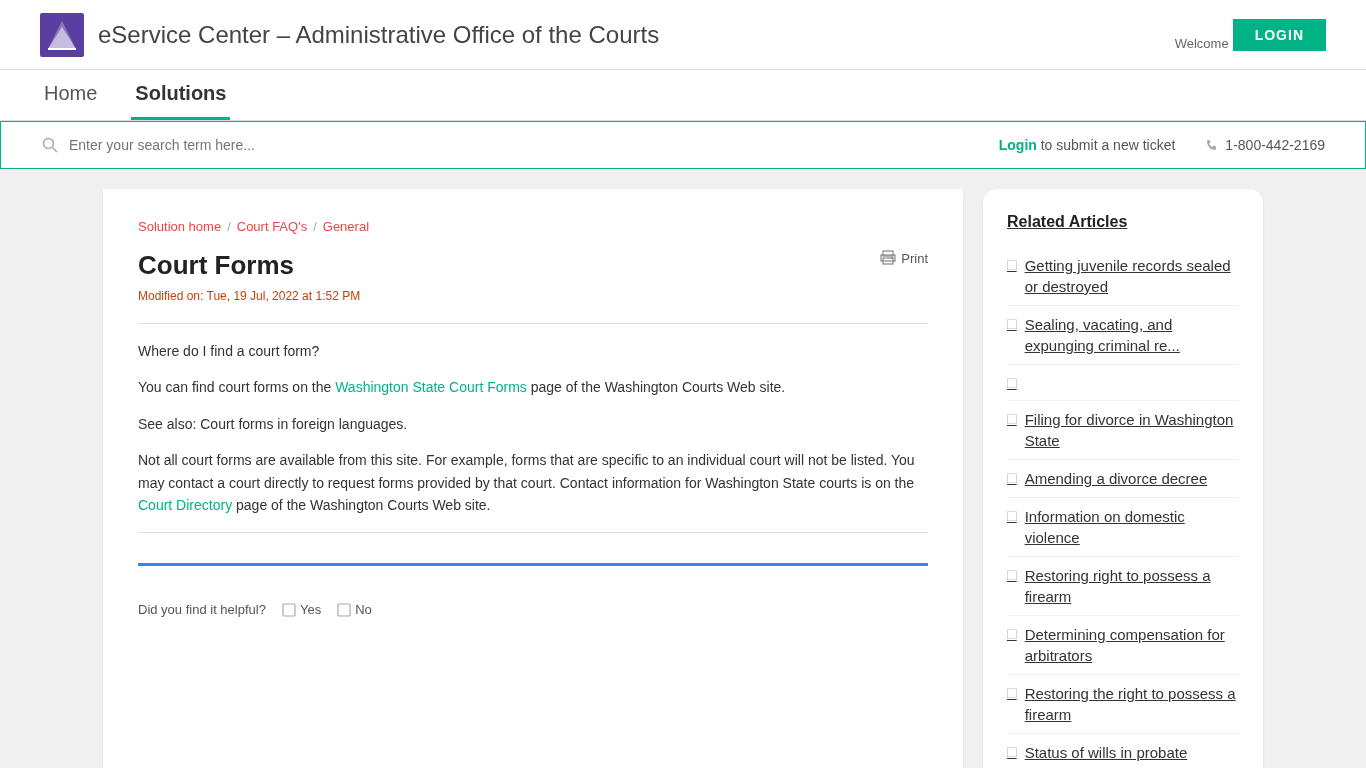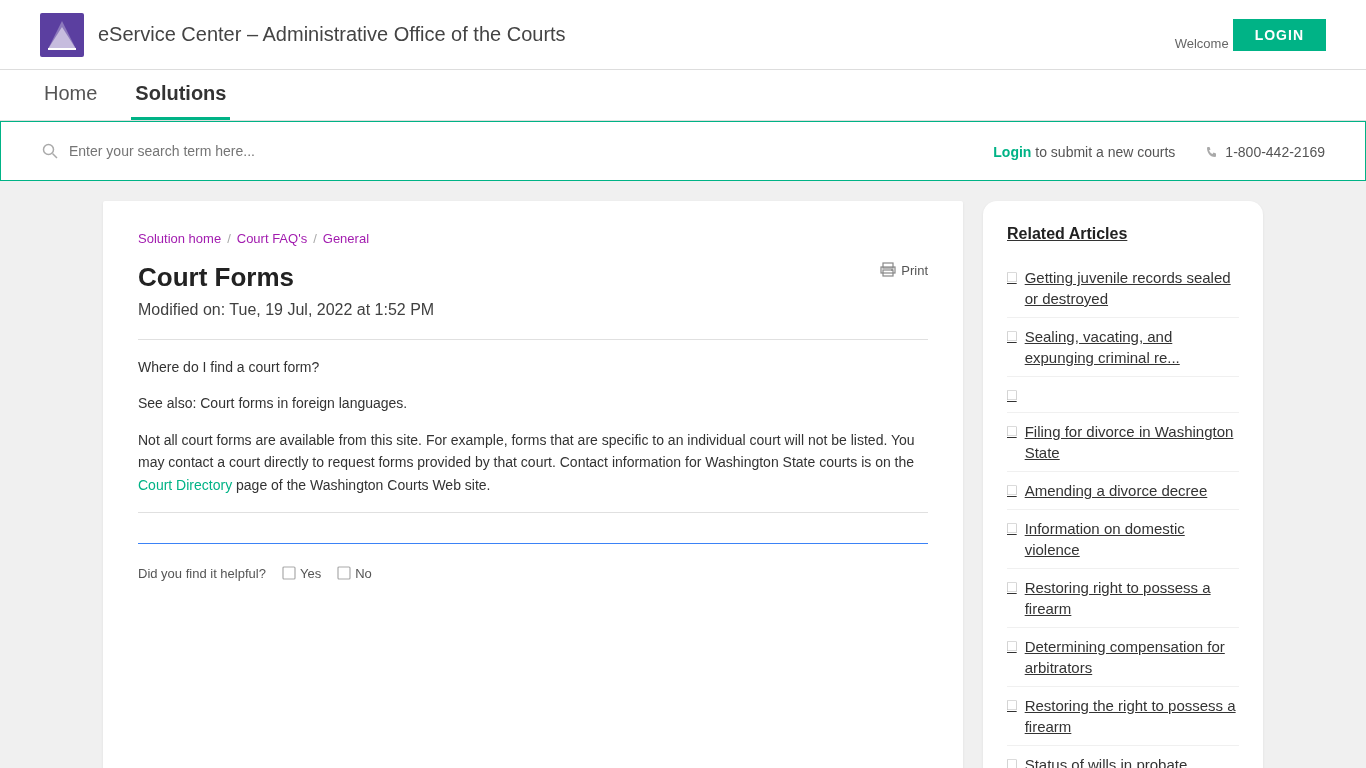--- a/index.html
+++ b/index.html
@@ -18,21 +18,21 @@
     .header-left {
       display: flex;
       align-items: center;
       gap: 14px;
     }
     .logo-icon {
       width: 44px;
       height: 44px;
     }
     .site-title {
-      font-size: 20px;
+      font-size: 24px;
       color: #444;
       font-weight: 400;
     }
     .header-right {
       display: flex;
       flex-direction: row;
       align-items: flex-end;
       gap: 4px;
     }
     .welcome-text {
@@ -69,23 +69,23 @@
     .nav-item.active {
       color: #333;
       font-weight: bold;
       border-bottom: 3px solid #00b386;
     }
 
     
     .search-bar {
       background: #fff;
       border: 1px solid #00b386;
-      padding: 20px 40px;
-      display: flex;
-      align-items: flex-end;
+      padding: 14px 40px;
+      display: flex;
+      align-items: center;
       justify-content: space-between;
     }
     .search-left {
       display: flex;
       align-items: center;
       gap: 10px;
       flex: 1;
     }
     .search-icon-box {
       width: 18px;
@@ -138,21 +138,21 @@
       box-shadow: 0 1px 3px rgba(0,0,0,0.07);
     }
     .breadcrumb {
       display: flex;
       align-items: center;
       gap: 6px;
       margin-bottom: 16px;
       font-size: 13px;
     }
     .breadcrumb a {
-      color: #a21caf;
+      color: #ef4444;
       text-decoration: none;
       cursor: pointer;
     }
     .breadcrumb-sep { color: #aaa; }
 
     .article-header {
       display: flex;
       align-items: flex-start;
       justify-content: space-between;
       margin-bottom: 8px;
@@ -168,22 +168,22 @@
       gap: 5px;
       cursor: pointer;
       color: #555;
       font-size: 13px;
       border: none;
       background: none;
       padding: 0;
     }
 
     .modified-date {
-      font-size: 16px;
-      color: #404040;
+      font-size: 12px;
+      color: #c2410c;
       margin-bottom: 20px;
     }
 
     .divider {
       border: none;
       border-top: 1px solid #e0e0e0;
       margin: 16px 0;
     }
 
     .article-body p {
@@ -191,22 +191,22 @@
       line-height: 1.6;
       color: #333;
     }
     .article-body a {
       color: #00b386;
       text-decoration: none;
     }
 
     .helpful-section {
       margin-top: 30px;
-      padding-top: 22px;
-      border-top: 1px solid #3b82f6;
+      padding-top: 36px;
+      border-top: 3px solid #3b82f6;
       display: flex;
       align-items: center;
       gap: 16px;
       font-size: 13px;
       color: #555;
     }
     .helpful-btn {
       display: flex;
       align-items: center;
       gap: 4px;
@@ -290,21 +290,21 @@
       <rect width="18" height="18" fill="none"></rect>
       <circle cx="7.5" cy="7.5" r="5" stroke="#aaa" stroke-width="1.5"></circle>
       <line x1="11.5" y1="11.5" x2="16" y2="16" stroke="#aaa" stroke-width="1.5"></line>
     </svg>
     <input class="search-input" type="text" placeholder="Enter your search term here..." style="">
   </div>
   <div class="search-right">
     <div>
       <span class="login-link">Login</span>
       <span class="ticket-text"> </span>
-      <span class="ticket-text">to submit a new courts</span>
+      <span class="ticket-text">to submit a new ticket</span>
     </div>
     <div class="phone-wrap">
       <svg width="14" height="14" viewBox="0 0 14 14" fill="none">
         <rect width="14" height="14" fill="none"></rect>
         <path d="M2 2h2.5l1 2.5-1.5 1a7 7 0 003.5 3.5l1-1.5L11 8.5V11a1 1 0 01-1 1C4.5 12 2 7 2 3a1 1 0 011-1z" fill="#aaa"></path>
       </svg>
       <span>1-800-442-2169</span>
     </div>
   </div>
 </div>
@@ -333,20 +333,23 @@
         <span>Print</span>
       </button>
     </div>
 
     <p class="modified-date">Modified on: Tue, 19 Jul, 2022 at 1:52 PM</p>
 
     <hr class="divider">
 
     <div class="article-body">
       <p>Where do I find a court form?</p>
+      <p>
+        <span>You can find court forms on the </span><a href="#">Washington State Court Forms</a><span> page of the Washington Courts Web site.</span>
+      </p>
       <p>See also:  Court forms in foreign languages.</p>
       <p>
         <span>Not all court forms are available from this site.  For example, forms that are specific to an individual court will not be listed.  You may contact a court directly to request forms provided by that court.  Contact information for Washington State courts is on the </span><a href="#">Court Directory</a><span> page of the Washington Courts Web site.</span>
       </p>
     </div>
 
     <hr class="divider">
 
     <div class="helpful-section">
       <span>Did you find it helpful?</span>

